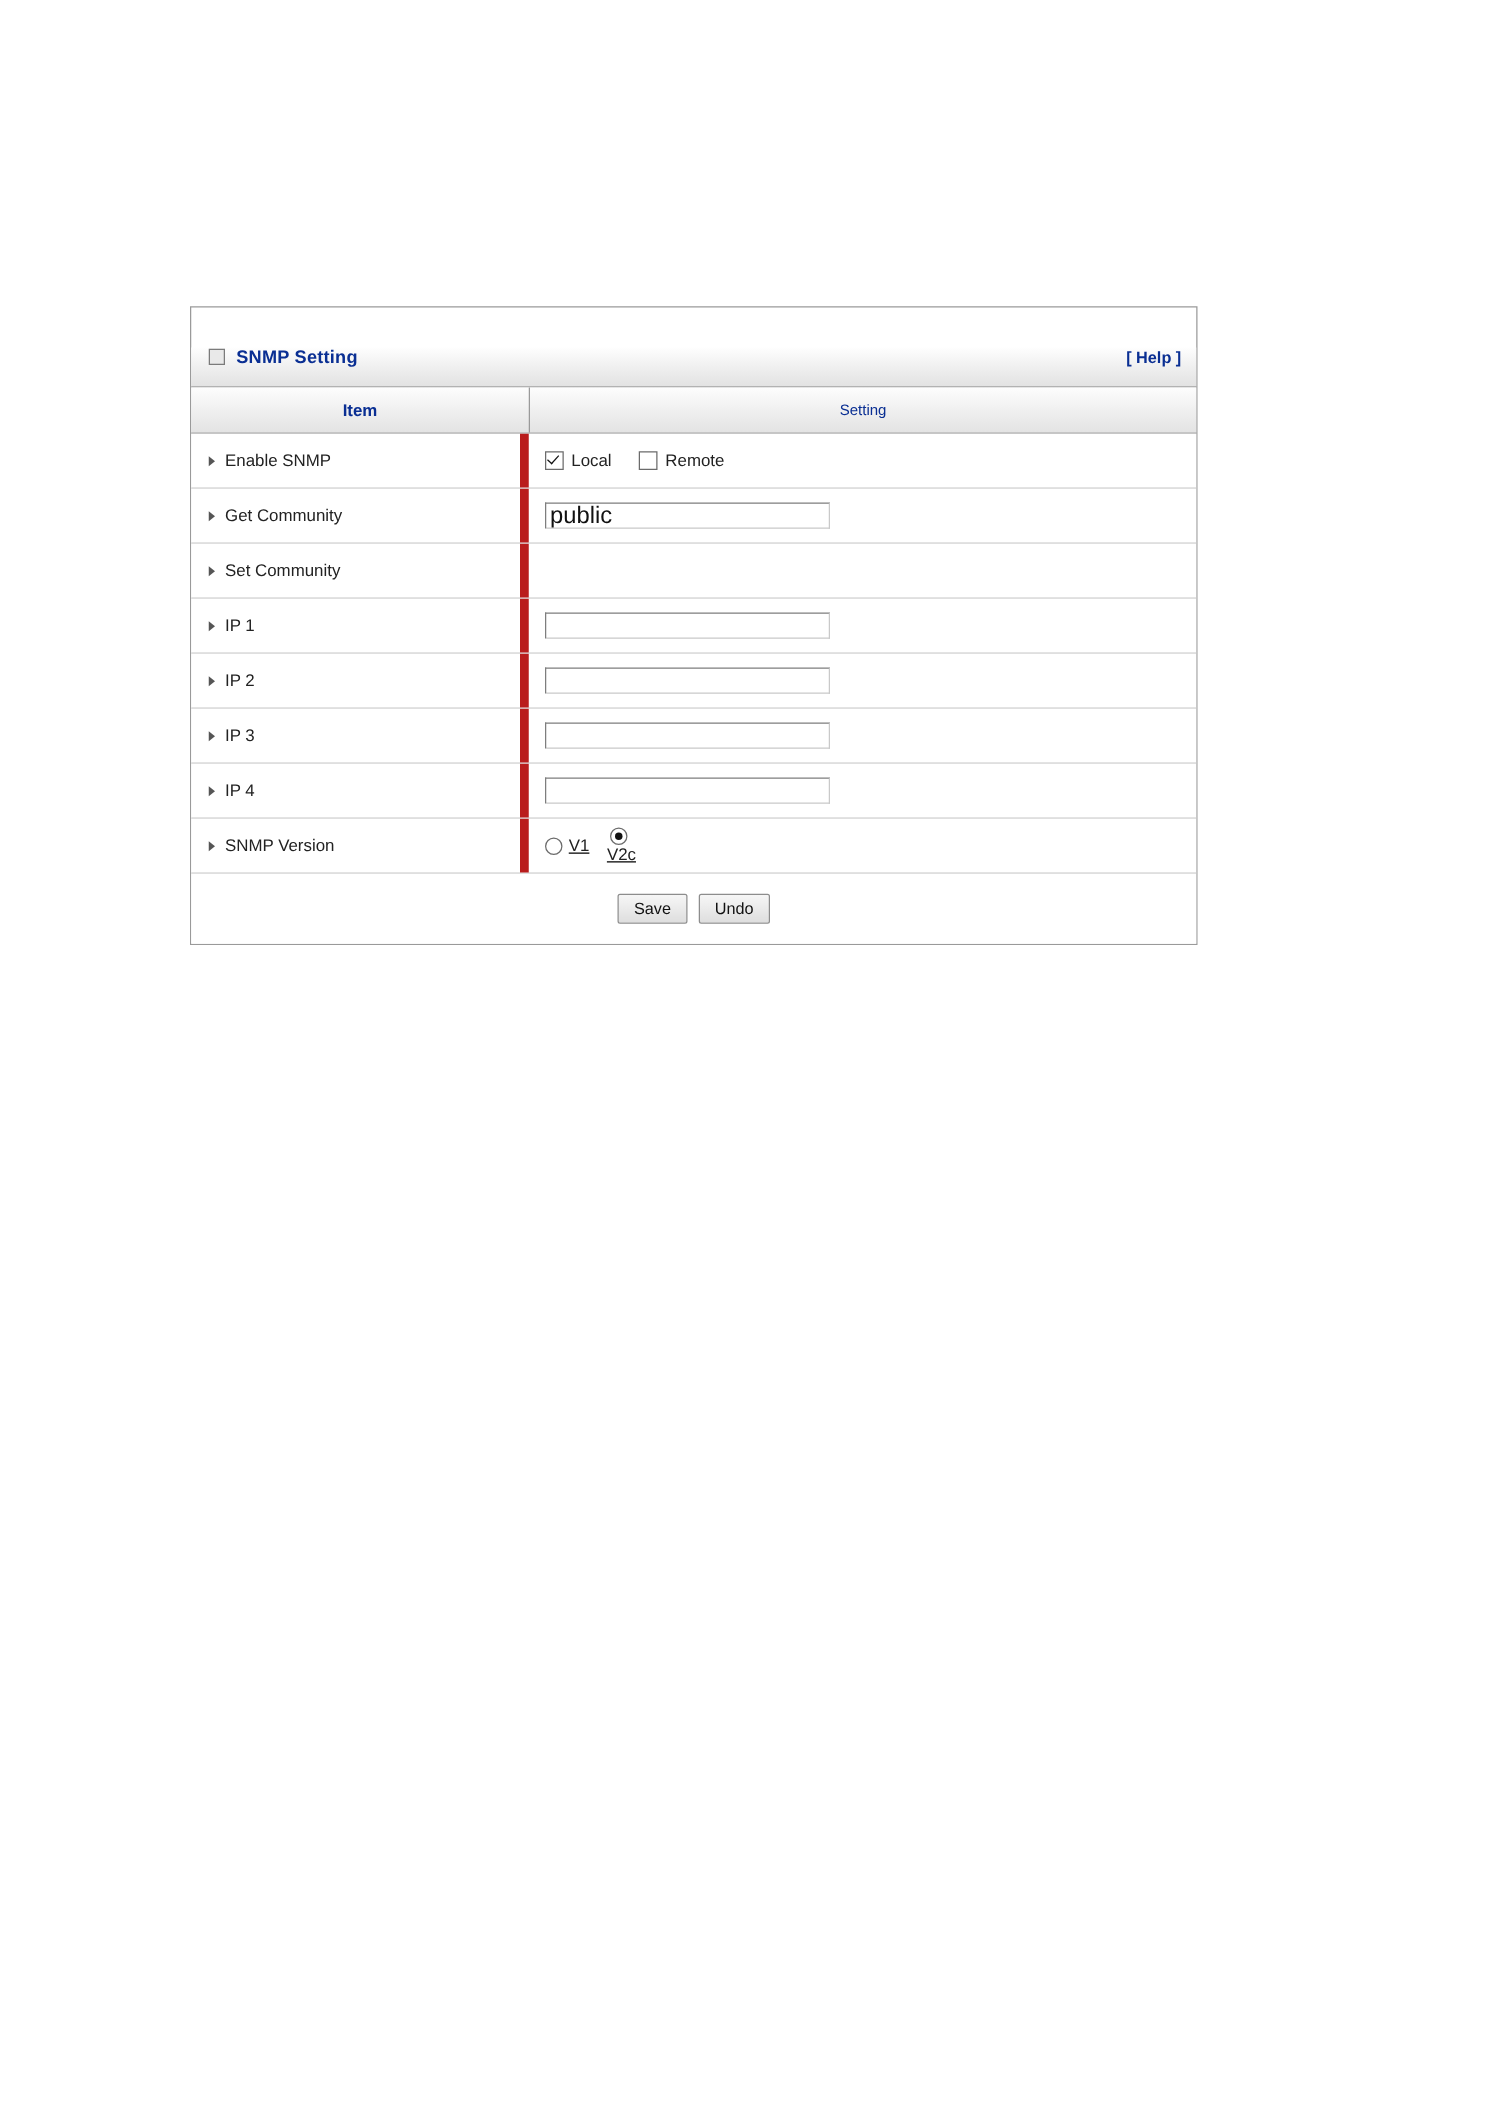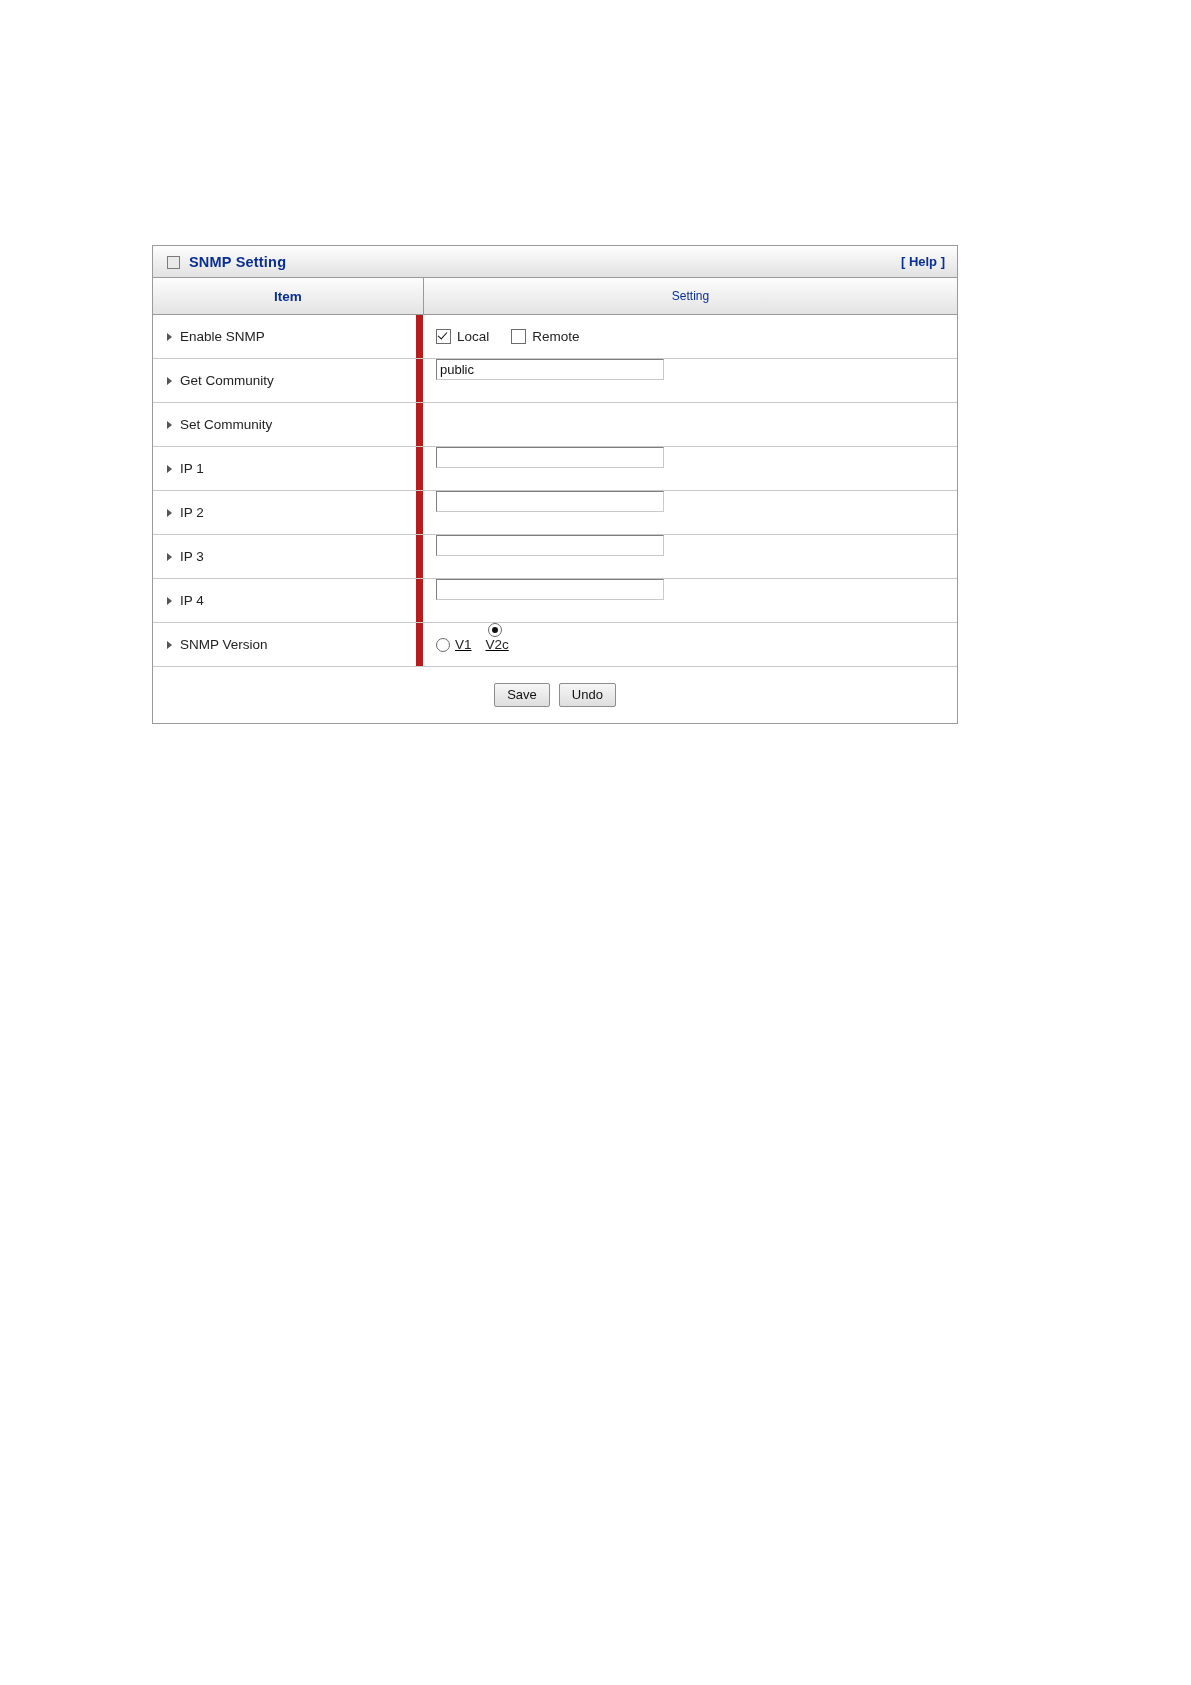--- a/index.html
+++ b/index.html
@@ -24,23 +24,23 @@
     box-sizing: border-box;
     background: #ffffff;
   }
 
   
   .panel-header {
     height: 32px;
     background: linear-gradient(to bottom, #fefefe 0%, #f1f1f1 45%, #e2e2e2 100%);
     border-bottom: 1px solid #9a9a9a;
     display: flex;
-    align-items: center;
     padding: 0 12px 0 14px;
     box-sizing: border-box;
+    margin-top: 32px;
   }
   .panel-header .collapse-icon {
     width: 11px;
     height: 11px;
     border: 1px solid #7b7b7b;
     background: #e9e9e9;
     display: inline-block;
     margin-right: 9px;
     position: relative;
     top: 1px;
@@ -108,30 +108,31 @@
     width: 0; height: 0;
     border-left: 5px solid #555;
     border-top: 4px solid transparent;
     border-bottom: 4px solid transparent;
     margin-right: 8px;
     flex: none;
   }
   .cell-setting {
     flex: 1;
     display: flex;
+    align-items: center;
     padding-left: 13px;
     box-sizing: border-box;
   }
 
   
   input[type="text"].tbox {
     width: 228px;
     height: 21px;
     font-family: "Liberation Sans", sans-serif;
-    font-size: 13px;
+    font-size: 19px;
     padding: 1px 3px;
     border: 1px solid #7e7e7e;
     border-right-color: #c9c9c9;
     border-bottom-color: #c9c9c9;
     background: #ffffff;
     box-sizing: border-box;
     color: #111;
   }
   input[type="text"].tbox.filled { width: 228px; }
 

